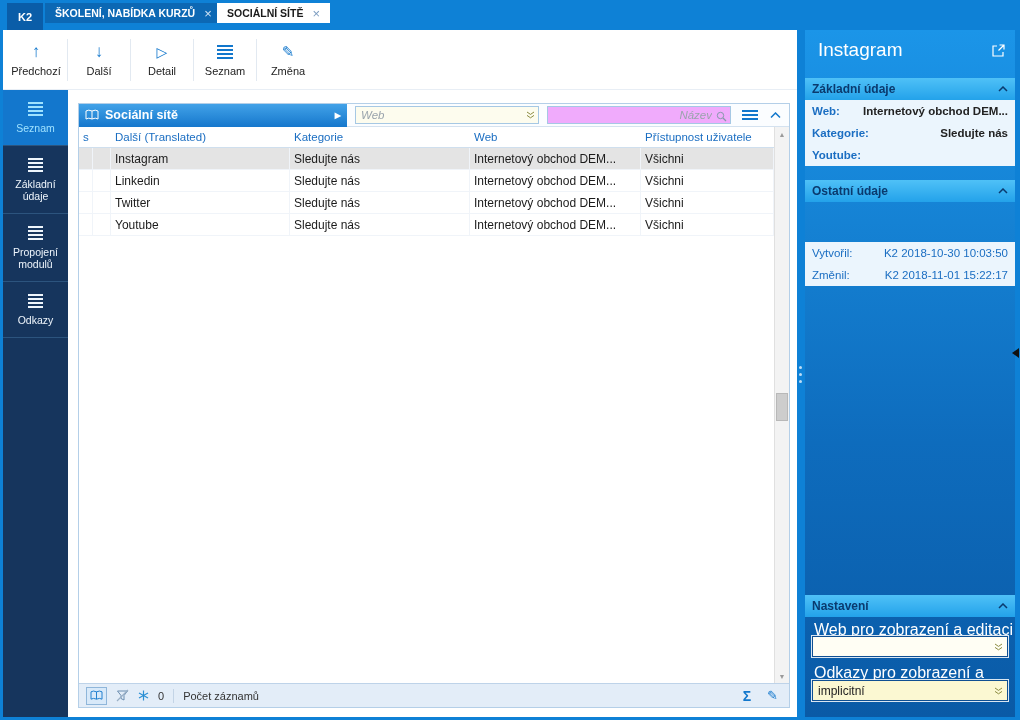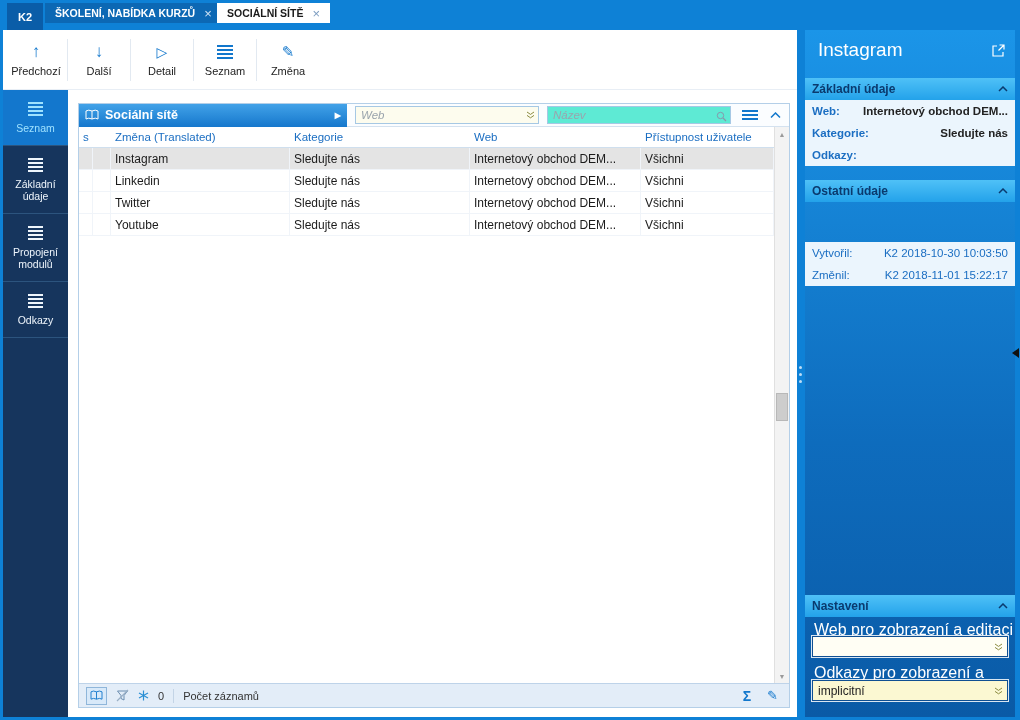--- a/index.html
+++ b/index.html
@@ -46,21 +46,21 @@
   .grid-top { position:absolute; left:0; top:0; right:0; height:23px; background:#fbfdff;
     border-bottom:1px solid #d4e2f0; display:flex; align-items:center; }
   .grid-title { width:268px; height:23px; background:linear-gradient(#42a2e8,#1577cc); color:#fff;
     font-weight:bold; font-size:12.5px; display:flex; align-items:center; gap:6px; padding:0 6px; flex:none; }
   .grid-title .play { margin-left:auto; font-size:8px; color:#fff; }
   .f-wrap { position:relative; margin-left:8px; flex:none; }
   .f-wrap input { width:184px; height:18px; border:1px solid #a6c8e4; font-size:11.5px;
     padding:0 18px 0 5px; font-family:inherit; color:#333; }
   .f-wrap input::placeholder { font-style:italic; color:#9aa4ad; }
   .f-wrap.yellow input { background:#fdfcee; }
-  .f-wrap.white input { background:#5eead4; }
+  .f-wrap.white input { background:#f0abfc;text-align:right; }
   .f-icon { position:absolute; right:4px; top:5px; line-height:0; }
   .grid-top-right { margin-left:auto; display:flex; align-items:center; gap:12px; padding-right:8px; color:#1277cc; }
   
   .cols { position:absolute; left:0; top:23px; right:15px; height:21px; display:flex; align-items:center;
     border-bottom:1px solid #cfdfee; color:#1b6ec2; font-size:11.5px; background:#fff; }
   .c0 { width:14px; flex:none; padding-left:3px; }
   .c1 { width:18px; flex:none; }
   .c2 { width:179px; flex:none; }
   .c3 { width:180px; flex:none; }
   .c4 { width:171px; flex:none; }
@@ -250,21 +250,21 @@
             </span>
           <svg width="11" height="7" viewBox="0 0 11 7">
             <polyline points="1,5.5 5.5,1 10,5.5" fill="none" stroke="#1277cc" stroke-width="1.5"></polyline>
           </svg>
         </div>
       </div>
 
       <div class="cols">
         <div class="c0">s</div>
         <div class="c1"></div>
-        <div class="c2">Změna (Translated)</div>
+        <div class="c2">Další (Translated)</div>
         <div class="c3">Kategorie</div>
         <div class="c4">Web</div>
         <div class="c5">Přístupnost uživatele</div>
       </div>
 
       <div class="rows">
         <div class="row selected">
           <div class="c0"></div>
           <div class="c1"></div>
           <div class="c2">Instagram</div>
@@ -355,21 +355,21 @@
     <div class="pfields" style="top:70px;font-weight:bold;">
       <div class="pfield">
         <span class="lab">Web:</span>
         <span class="val">Internetový obchod DEM...</span>
       </div>
       <div class="pfield">
         <span class="lab">Kategorie:</span>
         <span class="val">Sledujte nás</span>
       </div>
       <div class="pfield">
-        <span class="lab">Odkazy:</span>
+        <span class="lab">Youtube:</span>
         <span class="val"></span>
       </div>
     </div>
 
     <div class="psec-h" style="top:150px;">
       <span>Ostatní údaje</span>
       <svg width="10" height="6" viewBox="0 0 10 6">
         <polyline points="1,5 5,1 9,5" fill="none" stroke="#0a3a6e" stroke-width="1.5"></polyline>
       </svg>
     </div>

